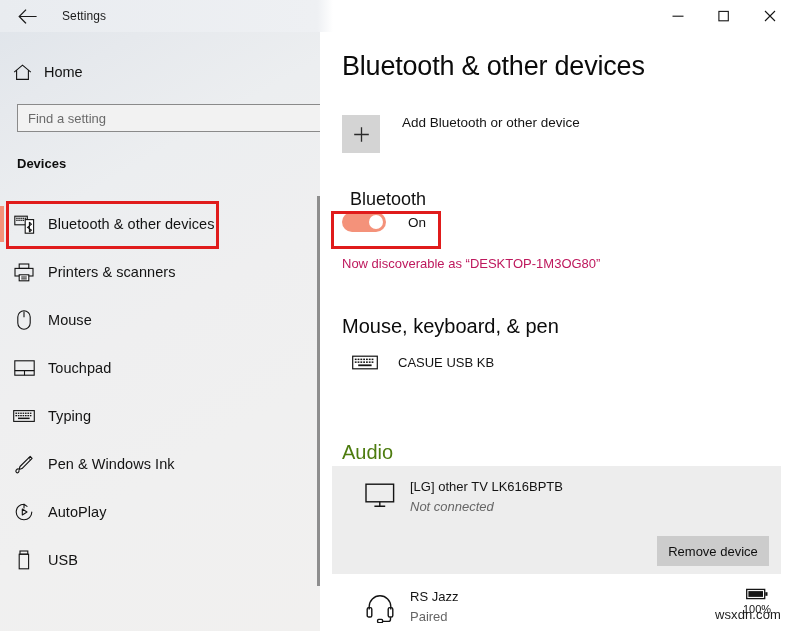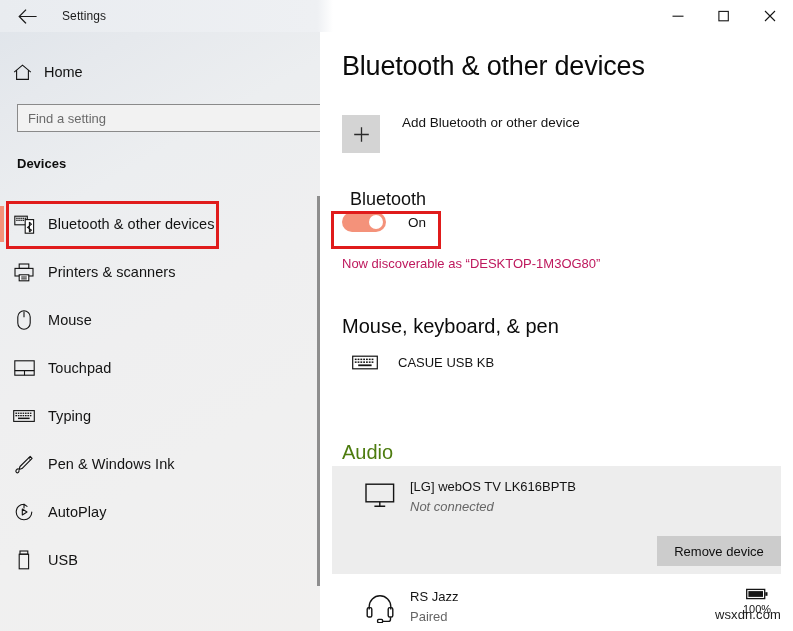--- a/index.html
+++ b/index.html
@@ -185,21 +185,21 @@
   #tv-card .dev-name {
     position: absolute; left: 78px; top: 13px;
     font-size: 13px; color: #141414;
   }
   #tv-card .dev-sub {
     position: absolute; left: 78px; top: 33px;
     font-size: 13px; color: #666666; font-style: italic;
   }
   #remove-btn {
     position: absolute; left: 325px; top: 70px;
-    width: 124px; height: 30px;
+    width: 112px; height: 30px;
     background: #cccccc;
     border: none;
     font-family: "Liberation Sans", sans-serif;
     font-size: 13px; color: #0f0f0f;
     cursor: default;
   }
 
   #jazz-row {
     position: absolute; left: 12px; top: 552px;
     width: 449px; height: 47px;
@@ -475,21 +475,21 @@
 
     <div id="audio-head">Audio</div>
 
     <div id="tv-card">
       <span class="dev-ico">
         <svg width="30" height="26" viewBox="0 0 30 26">
           <rect x="1.0" y="1.2" width="27.6" height="17.6" fill="none" stroke="#131313" stroke-width="1.4"></rect>
           <path d="M14.8 18.8 V22.6 M9.4 23.2 H20.2" stroke="#131313" stroke-width="1.4"></path>
         </svg>
       </span>
-      <span class="dev-name">[LG] webOS TV LK616BPTB</span>
+      <span class="dev-name">[LG] other TV LK616BPTB</span>
       <span class="dev-sub">Not connected</span>
       <button id="remove-btn">Remove device</button>
     </div>
 
     <div id="jazz-row">
       <span class="dev-ico">
         <svg width="28" height="30" viewBox="0 0 28 30">
           <path d="M3.2 16.5 V13.6 A10.8 10.8 0 0 1 24.8 13.6 V16.5" fill="none" stroke="#131313" stroke-width="1.4"></path>
           <rect x="1.2" y="14.6" width="4.6" height="9.4" rx="1.6" fill="none" stroke="#131313" stroke-width="1.4"></rect>
           <rect x="22.2" y="14.6" width="4.6" height="9.4" rx="1.6" fill="none" stroke="#131313" stroke-width="1.4"></rect>

